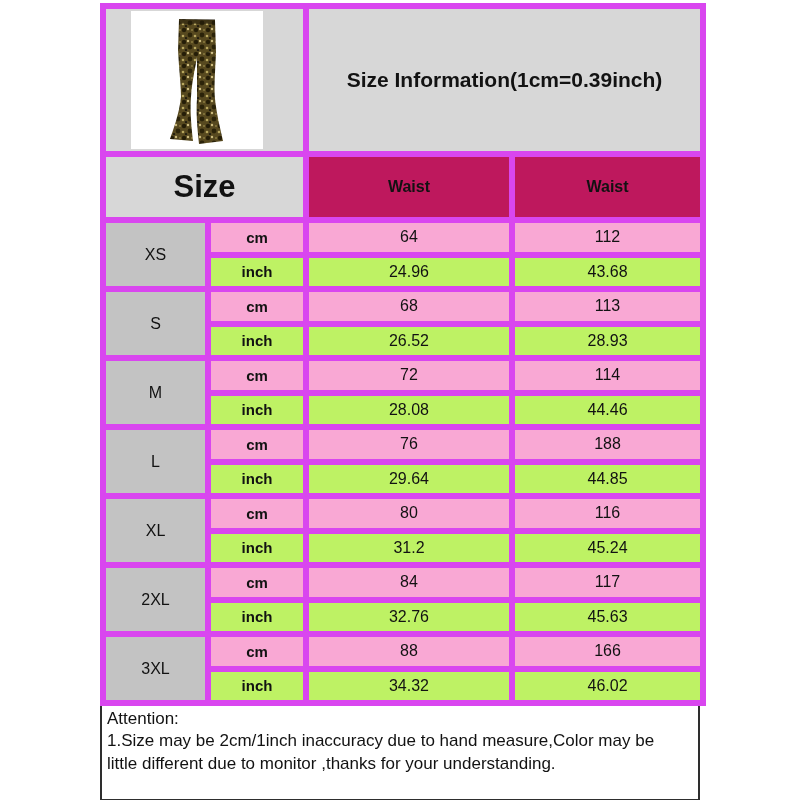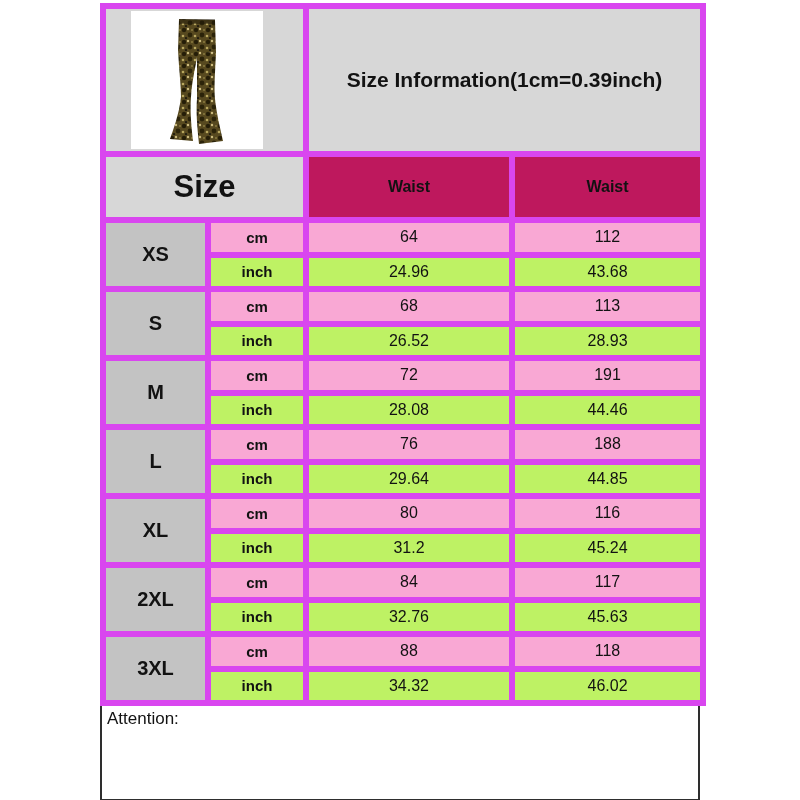--- a/index.html
+++ b/index.html
@@ -35,21 +35,21 @@
     display:flex; align-items:center; justify-content:center;
   }
 
   
   tr.r-head { height:66px; }
   th.size-h   { background:#d7d7d7; font-size:31px; font-weight:bold; }
   th.col-h    { background:#be185d; font-size:16px; font-weight:bold; }
 
   
   tr.data { height:34.5px; }
-  td.sz  { background:#c3c3c3; font-weight:bold; font-size:20px; }
+  td.sz  { background:#c3c3c3; font-weight:normal; font-size:16px; }
   td.un  { font-weight:bold; font-size:15px; }
   tr.row-cm  td { background:#f9a8d4; }
   tr.row-inch td { background:#bef264; }
   tr.row-cm td.sz { background:#c3c3c3; }
   td.val { font-weight:normal; font-size:16px;margin-top:40px; }
   tr.grp td { border-top-width:3px; }
 
   
   .notes {
     width:600px; box-sizing:border-box;
@@ -125,21 +125,21 @@
     <tr class="data row-inch">
       <td class="un">inch</td>
       <td class="val">26.52</td>
       <td class="val">28.93</td>
     </tr>
 
     <tr class="data row-cm grp">
       <td class="sz" rowspan="2">M</td>
       <td class="un">cm</td>
       <td class="val">72</td>
-      <td class="val">191</td>
+      <td class="val">114</td>
     </tr>
     <tr class="data row-inch">
       <td class="un">inch</td>
       <td class="val">28.08</td>
       <td class="val">44.46</td>
     </tr>
 
     <tr class="data row-cm grp">
       <td class="sz" rowspan="2">L</td>
       <td class="un">cm</td>
@@ -173,26 +173,27 @@
     <tr class="data row-inch">
       <td class="un">inch</td>
       <td class="val">32.76</td>
       <td class="val">45.63</td>
     </tr>
 
     <tr class="data row-cm grp">
       <td class="sz" rowspan="2">3XL</td>
       <td class="un">cm</td>
       <td class="val">88</td>
-      <td class="val">118</td>
+      <td class="val">166</td>
     </tr>
     <tr class="data row-inch">
       <td class="un">inch</td>
       <td class="val">34.32</td>
       <td class="val">46.02</td>
     </tr>
   </tbody>
     </table>
 
   <div class="notes">
     <p>Attention:</p>
+    <p>1.Size may be 2cm/1inch inaccuracy due to hand measure,Color may be little different due to monitor ,thanks for your understanding.</p>
   </div>
 </div>
 
 </body></html>

